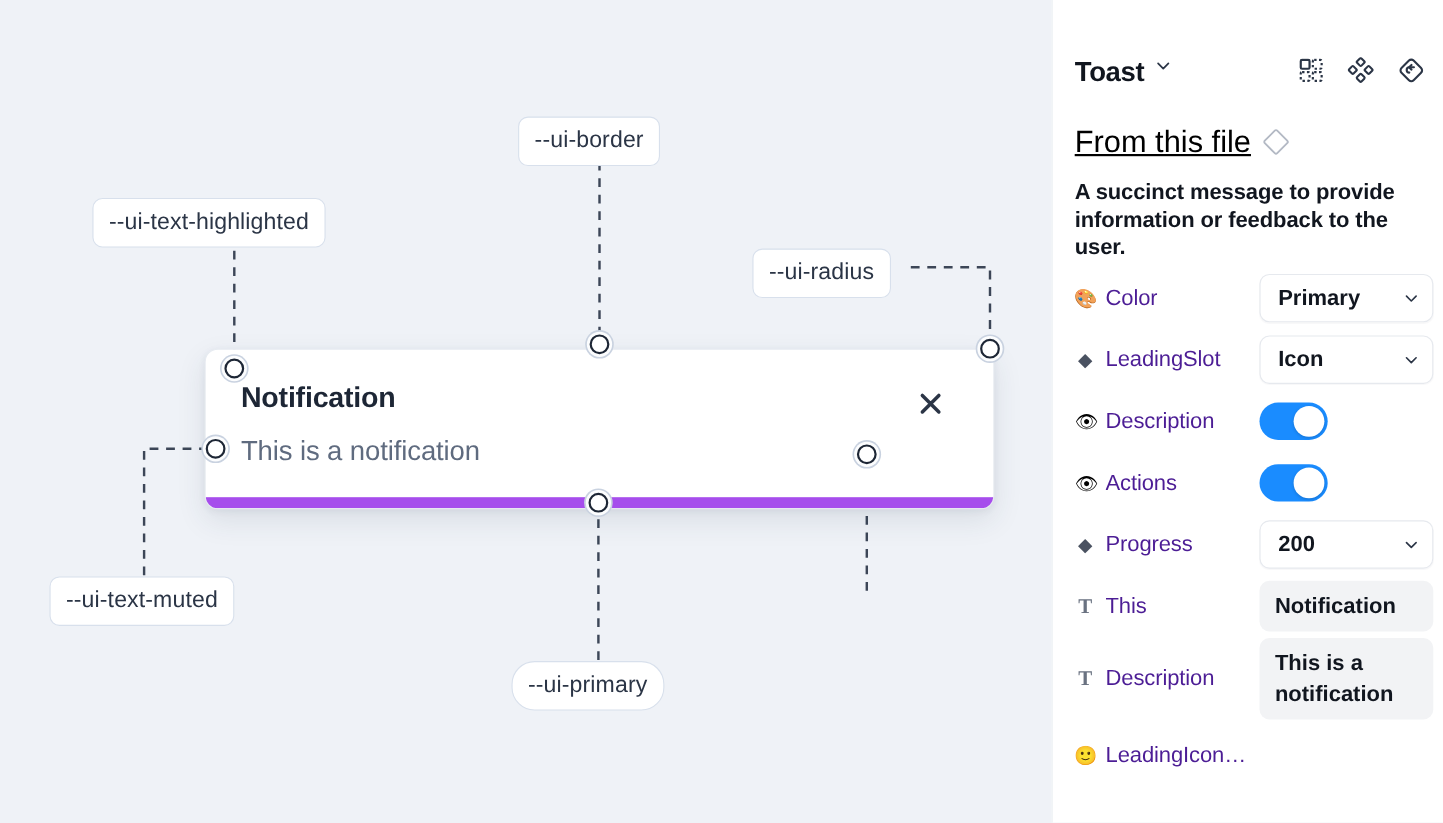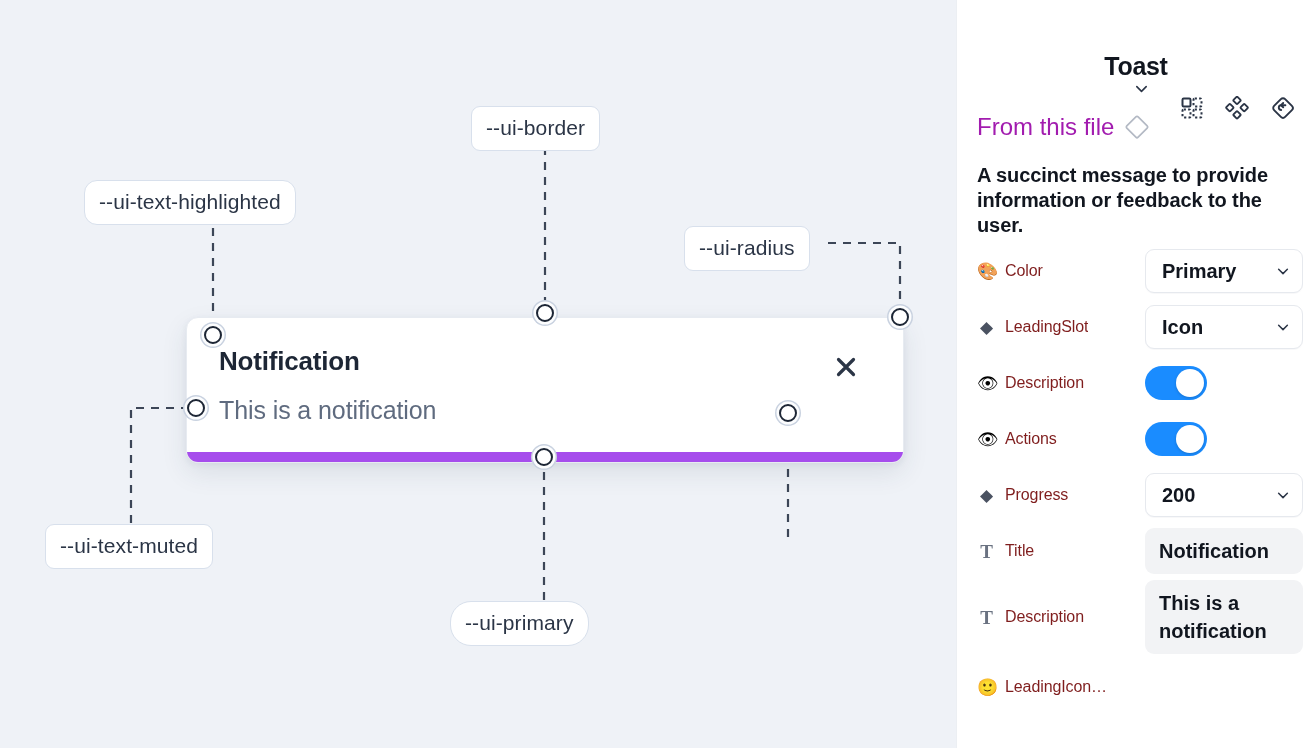--- a/index.html
+++ b/index.html
@@ -75,46 +75,46 @@
 
   
   #panel {
     position: absolute; right: 0; top: 0;
     width: 356px; height: 748px;
     background: #ffffff;
     border-left: 1px solid #eceff3;
   }
   #panel-head {
     position: absolute; left: 20px; top: 52px;
-    display: flex; align-items: center; width: 318px; flex-direction: column;
+    display: flex; align-items: flex-start; width: 318px;
   }
   #panel-title { font-size: 25px; font-weight: 700; color: #11161f; letter-spacing: -.3px; }
   #panel-title-caret { margin-left: 10px; color: #2b3546; display: flex; align-items: center; }
   #head-icons { margin-left: auto; display: flex; align-items: center; gap: 22px; }
   .head-icon { color: #2b3546; display: flex; align-items: center; cursor: pointer; }
 
   #from-file {
     position: absolute; left: 20px; top: 113px;
     display: flex; align-items: center; gap: 10px;
   }
-  #from-file-label { font-size: 24px; color: #a21caf; }
+  #from-file-label { font-size: 28px; color: #000000; text-decoration: underline; }
 
   #panel-desc {
     position: absolute; left: 20px; top: 163px; width: 322px;
     font-size: 20px; line-height: 25px; color: #11161f; letter-spacing: -.1px; font-weight: bold;
   }
 
   
   #props { position: absolute; left: 20px; top: 243px; width: 322px; }
   .prow { position: relative; display: flex; align-items: center; min-height: 48px; }
   .plabel { display: flex; align-items: center; gap: 9px; width: 168px; flex: 0 0 168px; }
   .picon { font-size: 17px; width: 19px; text-align: center; line-height: 1; }
   .picon.glyph { color: #4a5261; }
   .picon.tglyph { font-family: "Liberation Serif", serif; font-weight: 700; font-size: 19px; color: #6a7281; }
-  .pname { font-size: 16px; color: #7f1d1d; letter-spacing: -.1px; white-space: nowrap; overflow: hidden; }
+  .pname { font-size: 20px; color: #4c1d95; letter-spacing: -.1px; white-space: nowrap; overflow: hidden; }
 
   .pctl { flex: 1; display: flex; }
 
   .select {
     width: 158px; min-height: 44px;
     background: #ffffff;
     border: 1px solid #e6e9ee;
     border-radius: 9px;
     display: flex; align-items: center;
     padding: 0 12px 0 16px;
@@ -169,33 +169,33 @@
       <path d="M828 243 L900 243 L900 317"></path>
 
       <path d="M131 523 L131 408 L196 408"></path>
 
       <path d="M544 600 L544 457"></path>
 
       <path d="M788 537 L788 413"></path>
     </g>
   </svg>
 
-  <div class="pill" style="left:84px;  top:180px;border-radius:13px;">
+  <div class="pill" style="left:84px;  top:180px;">
     <span>--ui-text-highlighted</span>
   </div>
   <div class="pill" style="left:684px; top:226px;">
     <span>--ui-radius</span>
   </div>
   <div class="pill" style="left:471px; top:106px;">
     <span>--ui-border</span>
   </div>
   <div class="pill" style="left:28px;  top:524px;margin-left:17px;">
     <span>--ui-text-muted</span>
   </div>
-  <div class="pill" style="left:450px; top:601px;border-radius:21px;">
+  <div class="pill" style="left:465px; top:601px;border-radius:21px;">
     <span>--ui-primary</span>
   </div>
 
   <div id="toast">
     <div id="toast-title">Notification</div>
     <div id="toast-desc">This is a notification</div>
     <div id="toast-close">
       <svg width="22" height="22" viewBox="0 0 22 22" xmlns="http://www.w3.org/2000/svg">
         <path d="M3.5 3.5 L18.5 18.5 M18.5 3.5 L3.5 18.5" stroke="currentColor" stroke-width="3.2" stroke-linecap="round" fill="none"></path>
       </svg>
@@ -334,21 +334,21 @@
                 <path d="M3 6 L8 11 L13 6" stroke="currentColor" stroke-width="1.7" fill="none" stroke-linecap="round" stroke-linejoin="round"></path>
               </svg>
           </span>
         </div>
       </div>
     </div>
 
     <div class="prow" style="min-height:56px;">
       <div class="plabel">
         <span class="picon tglyph">T</span>
-        <span class="pname">Title</span>
+        <span class="pname">This</span>
       </div>
       <div class="pctl">
         <div class="textfield">
           <span class="val">Notification</span>
         </div>
       </div>
     </div>
 
     <div class="prow" style="min-height:76px;">
       <div class="plabel">

